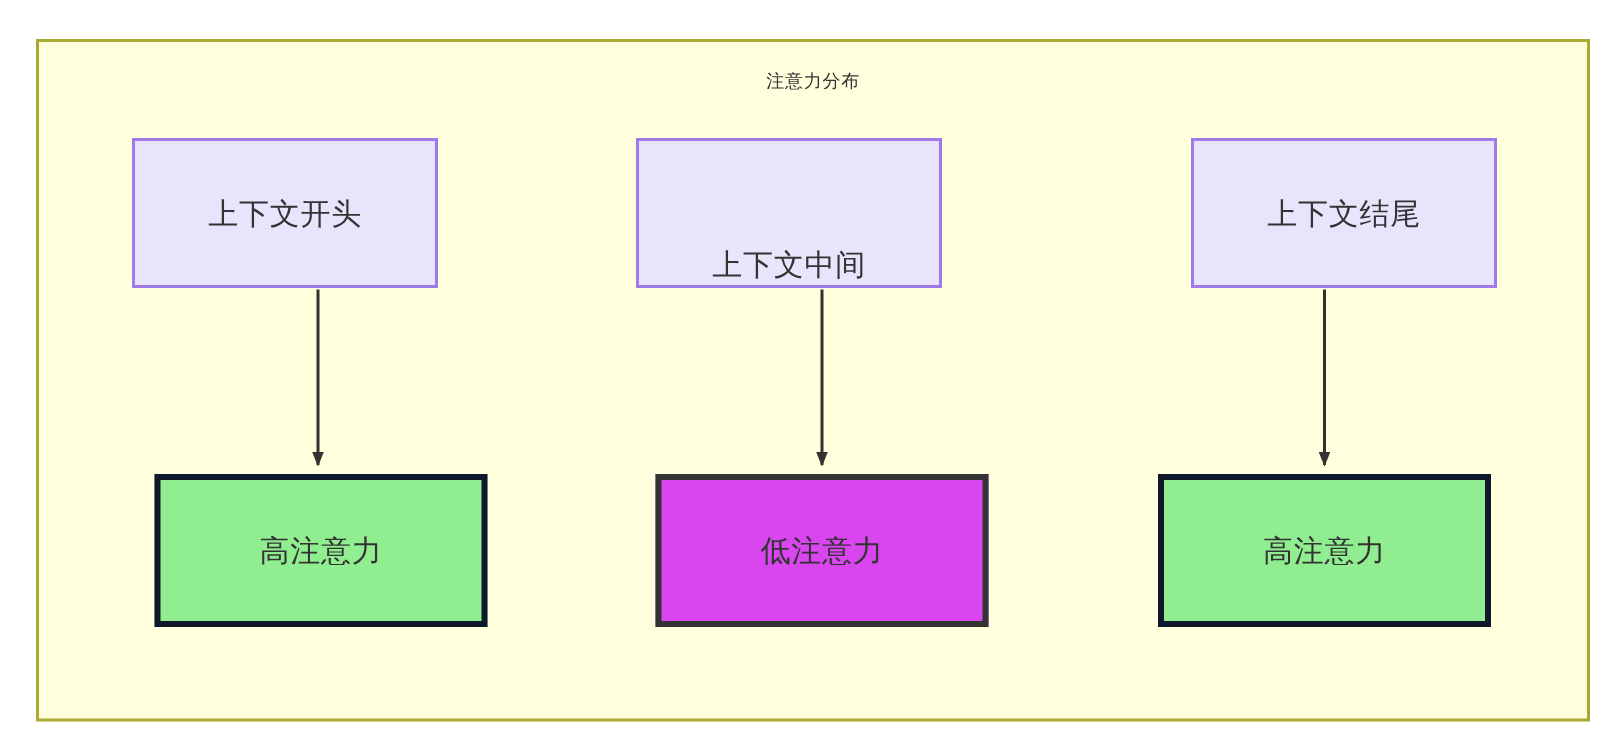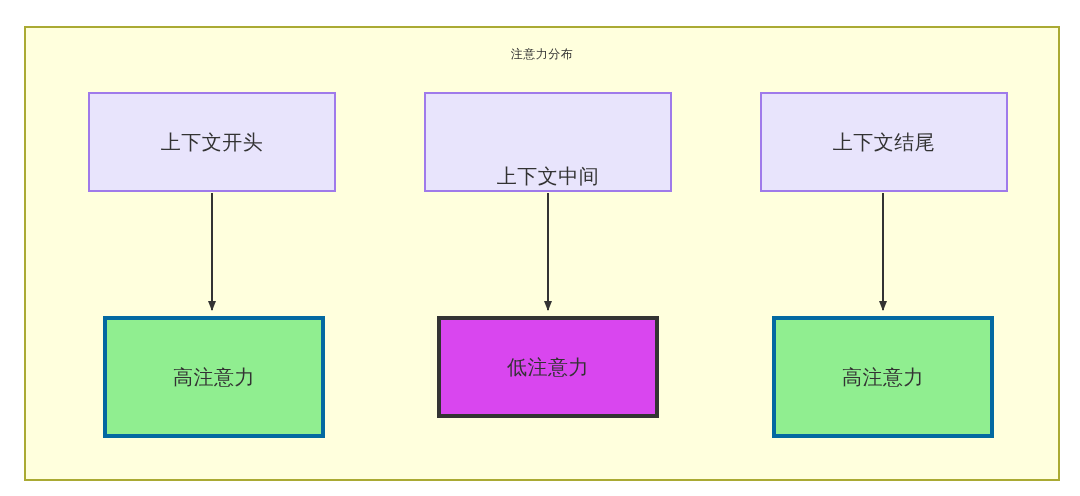--- a/index.html
+++ b/index.html
@@ -48,39 +48,39 @@
     align-items: center;
     justify-content: center;
     box-sizing: border-box;
     color: #333333;
     font-size: 20px;
     letter-spacing: 0.5px;
   }
   .node-source {
     background: #e8e4fc;
     border: 2px solid #9f7aea;
-    width: 248px;
+    width: 204px;
     height: 100px;
   }
   .node-high {
     background: #90ee90;
-    border: 4px solid #0369a1;
+    border: 4px solid #0f172a;
     width: 222px;
-    height: 122px;
+    height: 102px;
   }
   .node-low {
     background: #d946ef;
     border: 4px solid #333333;
     width: 222px;
     height: 102px;
   }
   
   #node-ctx-start  { left: 88px;  top: 92px; }
   #node-ctx-middle { left: 424px; top: 92px; align-items: flex-end; }
-  #node-ctx-end    { left: 760px; top: 92px; }
+  #node-ctx-end    { left: 794px; top: 92px; }
   
   #node-attn-start  { left: 103px; top: 316px; }
   #node-attn-middle { left: 437px; top: 316px; }
   #node-attn-end    { left: 772px; top: 316px; }
 
   #edge-layer {
     position: absolute;
     left: 0;
     top: 0;
     width: 1080px;

